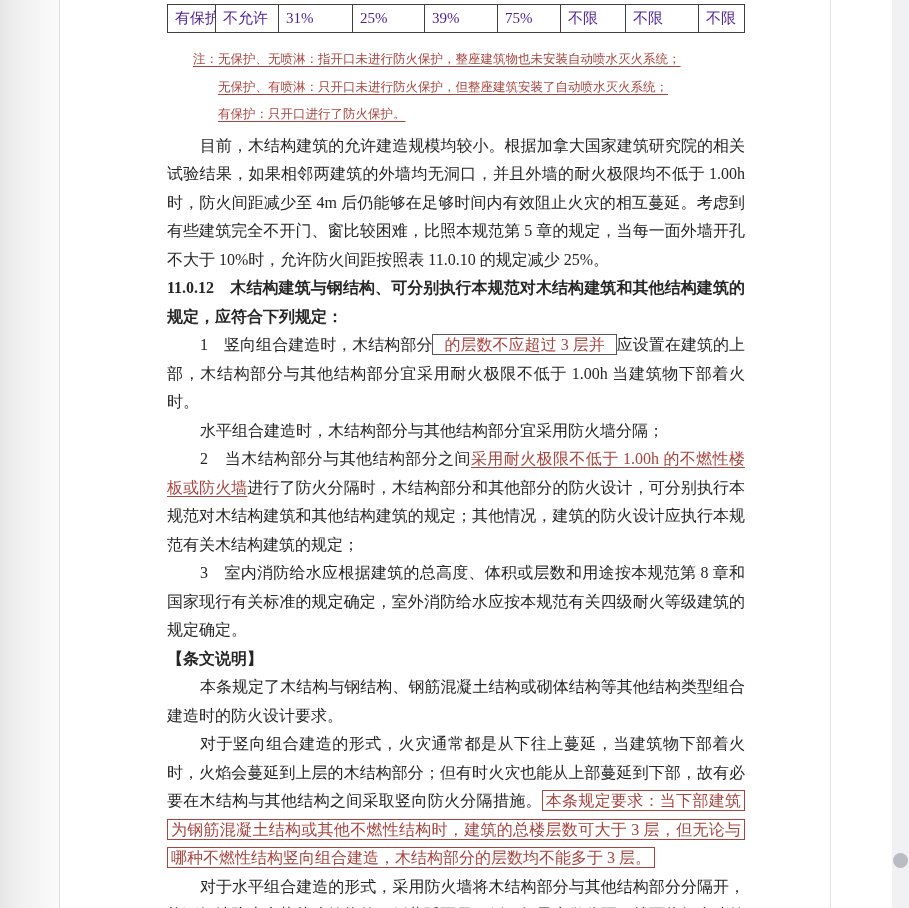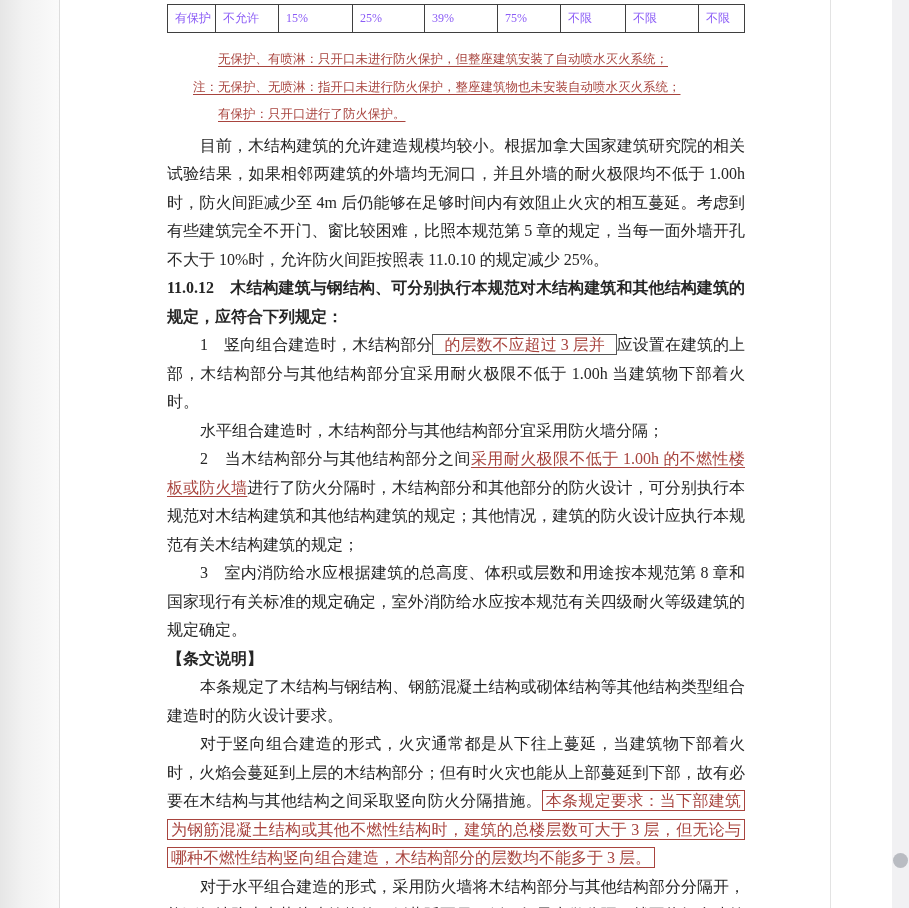--- a/index.html
+++ b/index.html
@@ -34,21 +34,21 @@
   .content{
     position:absolute;left:167px;top:4px;width:578px;
   }
   
   .dtable{
     display:flex;box-sizing:border-box;width:578px;height:29px;
     border:1.5px solid var(--table-border);background:#fff;
   }
   .tcell{
     box-sizing:border-box;border-right:1.5px solid var(--table-border);
-    font-size:12px;color:#8b5cf6;display:flex;align-items:center;
+    font-size:15px;color:#4c1d95;display:flex;align-items:center;
     padding-left:7px;white-space:nowrap;overflow:hidden;
   }
   .tcell.c1{width:48px}.tcell.c2{width:63px}.tcell.c3{width:74px}
   .tcell.c4{width:72px}.tcell.c5{width:73px}.tcell.c6{width:63px}
   .tcell.c7{width:65px}.tcell.c8{width:73px}
   .tcell.c9{flex:1;border-right:none;}
   
   .notes{
     margin-top:13px;padding-left:26px;
     color:var(--red);font-size:12.5px;line-height:27.5px;
@@ -80,31 +80,31 @@
 </style>
 </head>
 <body>
 
 <div class="left-strip"></div>
 
 <div class="content">
   <div class="dtable">
       <div class="tcell c1">有保护</div>
       <div class="tcell c2">不允许</div>
-      <div class="tcell c3">15%</div>
+      <div class="tcell c3">31%</div>
       <div class="tcell c4">25%</div>
       <div class="tcell c5">39%</div>
       <div class="tcell c6">75%</div>
       <div class="tcell c7">不限</div>
       <div class="tcell c8">不限</div>
       <div class="tcell c9">不限</div>
     </div>
   <div class="notes">
+      <div class="note"><span class="note-u">注：无保护、无喷淋：指开口未进行防火保护，整座建筑物也未安装自动喷水灭火系统；</span></div>
       <div class="note hang"><span class="note-u">无保护、有喷淋：只开口未进行防火保护，但整座建筑安装了自动喷水灭火系统；</span></div>
-      <div class="note"><span class="note-u">注：无保护、无喷淋：指开口未进行防火保护，整座建筑物也未安装自动喷水灭火系统；</span></div>
       <div class="note hang"><span class="note-u">有保护：只开口进行了防火保护。</span></div>
     </div>
   <div class="paras">
       <p class="indent "><span class="seg-normal">目前，木结构建筑的允许建造规模均较小。根据加拿大国家建筑研究院的相关试验结果，如果相邻两建筑的外墙均无洞口，并且外墙的耐火极限均不低于 1.00h 时，防火间距减少至 4m 后仍能够在足够时间内有效阻止火灾的相互蔓延。考虑到有些建筑完全不开门、窗比较困难，比照本规范第 5 章的规定，当每一面外墙开孔不大于 10%时，允许防火间距按照表 11.0.10 的规定减少 25%。</span></p>
       <p class="bold"><span class="seg-normal">11.0.12　木结构建筑与钢结构、可分别执行本规范对木结构建筑和其他结构建筑的规定，应符合下列规定：</span></p>
       <p class="indent "><span class="seg-normal">1　竖向组合建造时，木结构部分</span><span class="seg-red-graybox">的层数不应超过 3 层并</span><span class="seg-normal">应设置在建筑的上部，木结构部分与其他结构部分宜采用耐火极限不低于 1.00h 当建筑物下部着火时。</span></p>
       <p class="indent "><span class="seg-normal">水平组合建造时，木结构部分与其他结构部分宜采用防火墙分隔；</span></p>
       <p class="indent "><span class="seg-normal">2　当木结构部分与其他结构部分之间</span><span class="seg-red-underline">采用耐火极限不低于 1.00h 的不燃性楼板或防火墙</span><span class="seg-normal">进行了防火分隔时，木结构部分和其他部分的防火设计，可分别执行本规范对木结构建筑和其他结构建筑的规定；其他情况，建筑的防火设计应执行本规范有关木结构建筑的规定；</span></p>
       <p class="indent "><span class="seg-normal">3　室内消防给水应根据建筑的总高度、体积或层数和用途按本规范第 8 章和国家现行有关标准的规定确定，室外消防给水应按本规范有关四级耐火等级建筑的规定确定。</span></p>
       <p class="bold"><span class="seg-normal">【条文说明】</span></p>

